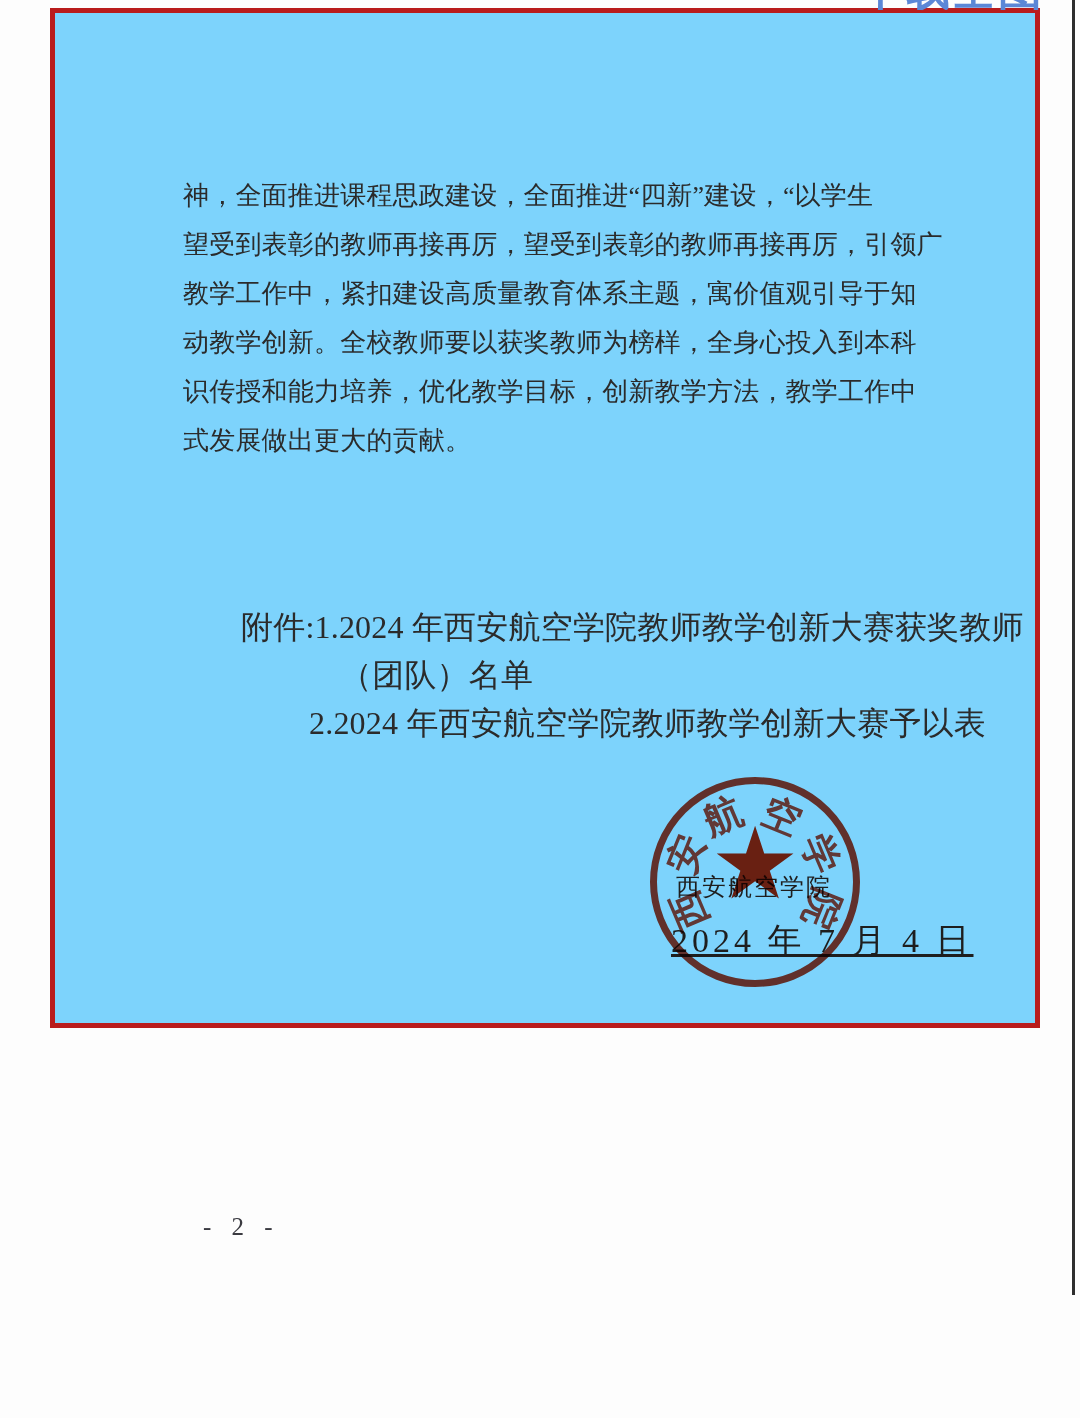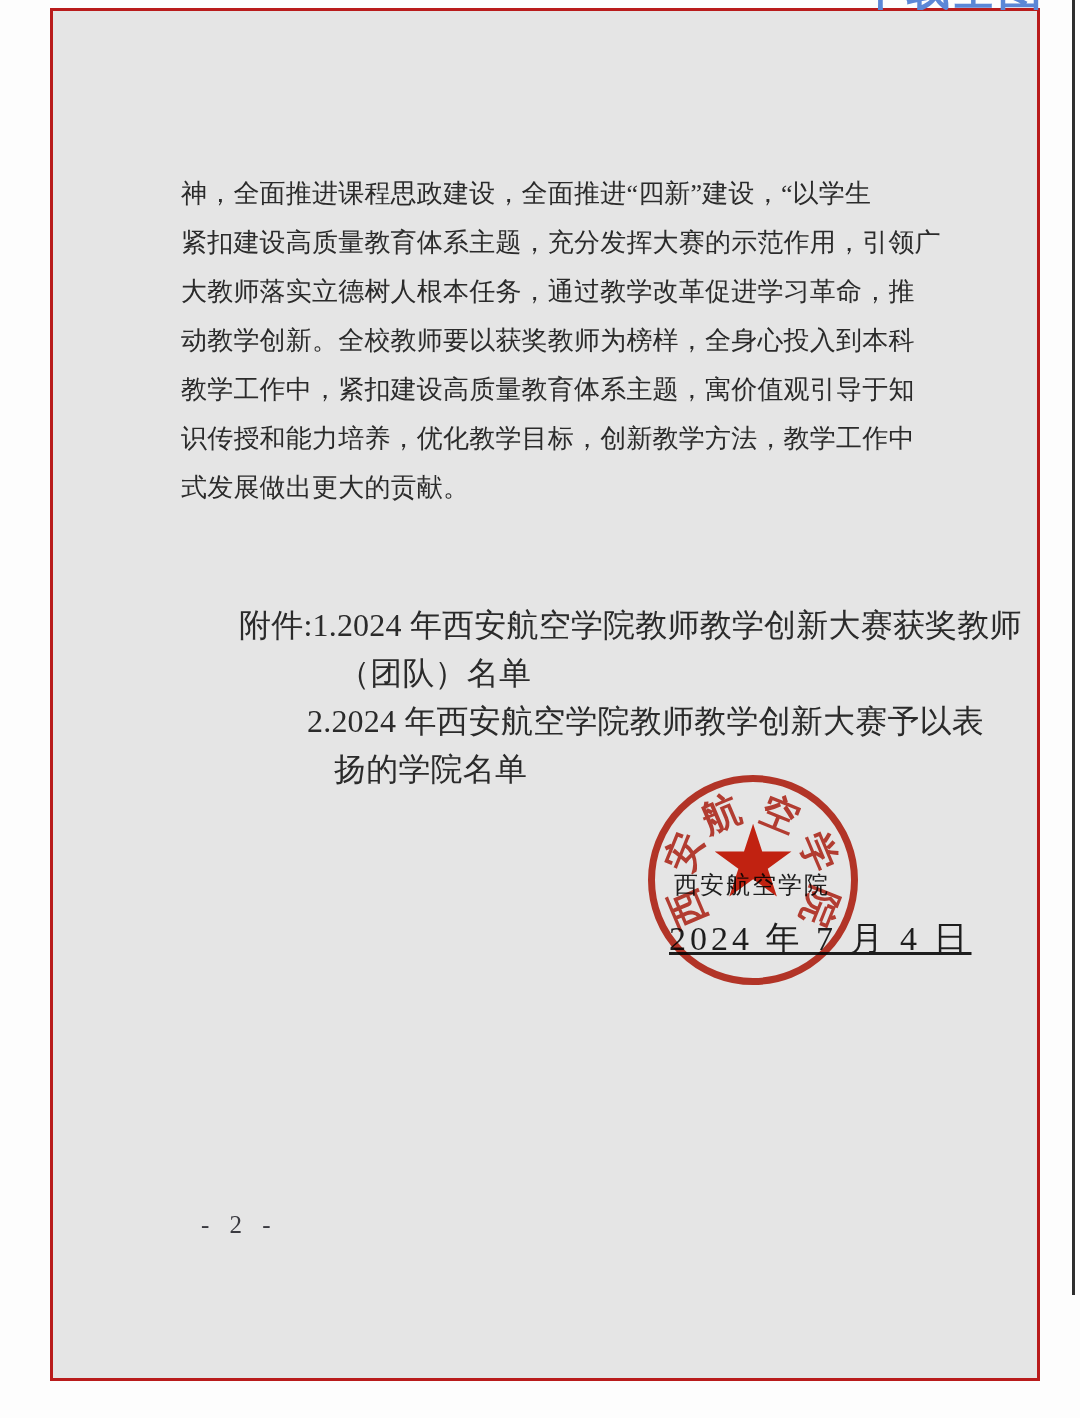--- a/index.html
+++ b/index.html
@@ -11,22 +11,22 @@
   
   .edge-line{position:absolute;left:1072px;top:0;width:3px;height:1295px;background:#2e2e2e;}
   
   .overlay-clip{position:absolute;left:860px;top:0;width:190px;height:11px;overflow:hidden;z-index:5;}
   .overlay-clip span{
     display:block;margin-top:-33px;font-size:44px;line-height:44px;font-weight:bold;
     letter-spacing:2px;color:#5b87d7;font-family:"Liberation Sans","DejaVu Sans",sans-serif;white-space:nowrap;
   }
   
   .frame{
-    position:absolute;left:50px;top:8px;width:990px;height:1373px;
-    border:3px solid #b91c1c;box-sizing:border-box;background:#e5e5e5;
+    position:absolute;left:50px;top:8px;width:990px;height:1020px;
+    border:5px solid #b91c1c;box-sizing:border-box;background:#7dd3fc;
   }
   .body-text{position:absolute;left:128px;top:158px;width:740px;color:#2b2b2b;}
   .body-text .line{font-size:26px;line-height:49px;white-space:nowrap;letter-spacing:0.2px;}
   .attachment{position:absolute;left:128px;top:590px;width:740px;color:#2b2b2b;}
   .attachment .line{font-size:32px;line-height:48px;white-space:nowrap;letter-spacing:0.2px;}
   .att-0{padding-left:58px;}
   .att-1{padding-left:157px;}
   .att-2{padding-left:126px;}
   .att-3{padding-left:153px;}
   .sig-org{position:absolute;left:621px;top:858px;font-size:24px;color:#1e1e1e;letter-spacing:2px;white-space:nowrap;}
@@ -54,33 +54,31 @@
 <div class="edge-line"></div>
 
 <div class="overlay-clip">
   <span>下载全图</span>
 </div>
 
 <div class="frame">
 
   <div class="body-text">
     <div class="line">神，全面推进课程思政建设，全面推进“四新”建设，“以学生</div>
-    <div class="line">紧扣建设高质量教育体系主题，充分发挥大赛的示范作用，引领广</div>
-    <div class="line">大教师落实立德树人根本任务，通过教学改革促进学习革命，推</div>
+    <div class="line">望受到表彰的教师再接再厉，望受到表彰的教师再接再厉，引领广</div>
+    <div class="line">教学工作中，紧扣建设高质量教育体系主题，寓价值观引导于知</div>
     <div class="line">动教学创新。全校教师要以获奖教师为榜样，全身心投入到本科</div>
-    <div class="line">教学工作中，紧扣建设高质量教育体系主题，寓价值观引导于知</div>
     <div class="line">识传授和能力培养，优化教学目标，创新教学方法，教学工作中</div>
     <div class="line">式发展做出更大的贡献。</div>
   </div>
 
   <div class="attachment">
     <div class="line att-0">附件:1.2024 年西安航空学院教师教学创新大赛获奖教师</div>
     <div class="line att-1">（团队）名单</div>
     <div class="line att-2">2.2024 年西安航空学院教师教学创新大赛予以表</div>
-    <div class="line att-3">扬的学院名单</div>
   </div>
 
   <div class="sig-org">西安航空学院</div>
   <div class="sig-date">2024 年 7 月 4 日</div>
 
   <div class="seal">
     <div class="seal-ring"></div>
     <span class="seal-star">★</span>
     <span class="arc arc-0">西</span>
     <span class="arc arc-1">安</span>

